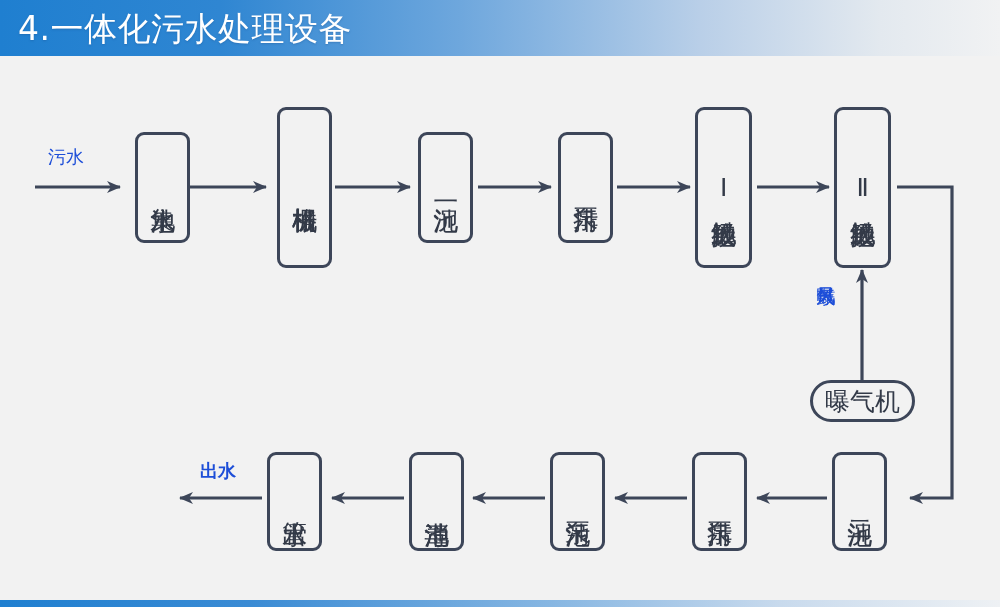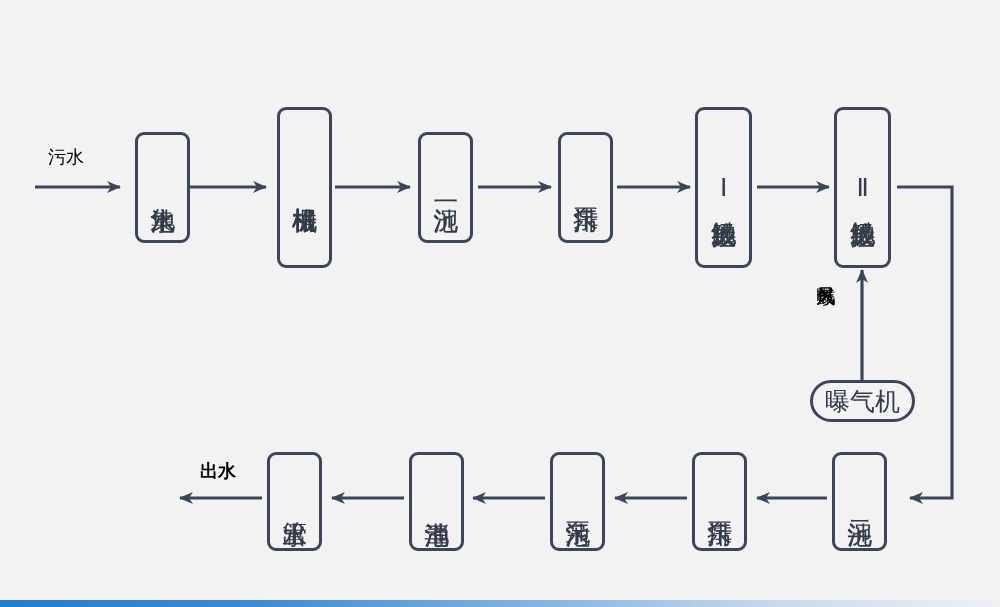--- a/index.html
+++ b/index.html
@@ -101,37 +101,40 @@
   .node .hlabel {
     font-size: 25px;
     line-height: 1;
     font-weight: 500;
     white-space: nowrap;
   }
 
   
   .edge-label {
     position: absolute;
-    color: #000000;
+    color: #1d4ed8;
     font-size: 18px;
     line-height: 1;
     white-space: nowrap;
   }
   .edge-label.vertical {
     writing-mode: vertical-rl;
     text-orientation: upright;
     font-size: 19px;
     line-height: 1.05;
   }
 </style>
 </head>
 <body>
 
 <div id="canvas">
 
+  <div id="header">
+    <div id="header-title">4.一体化污水处理设备</div>
+  </div>
 
   <div id="diagram">
 
     <svg width="1000" height="544">
       <defs>
 
         <marker id="arrowR" markerWidth="14" markerHeight="12" refX="13" refY="6" orient="auto" markerUnits="userSpaceOnUse">
           <path d="M0,0 L14,6 L0,12 L4,6 Z" fill="#3d4659"></path>
         </marker>
 

